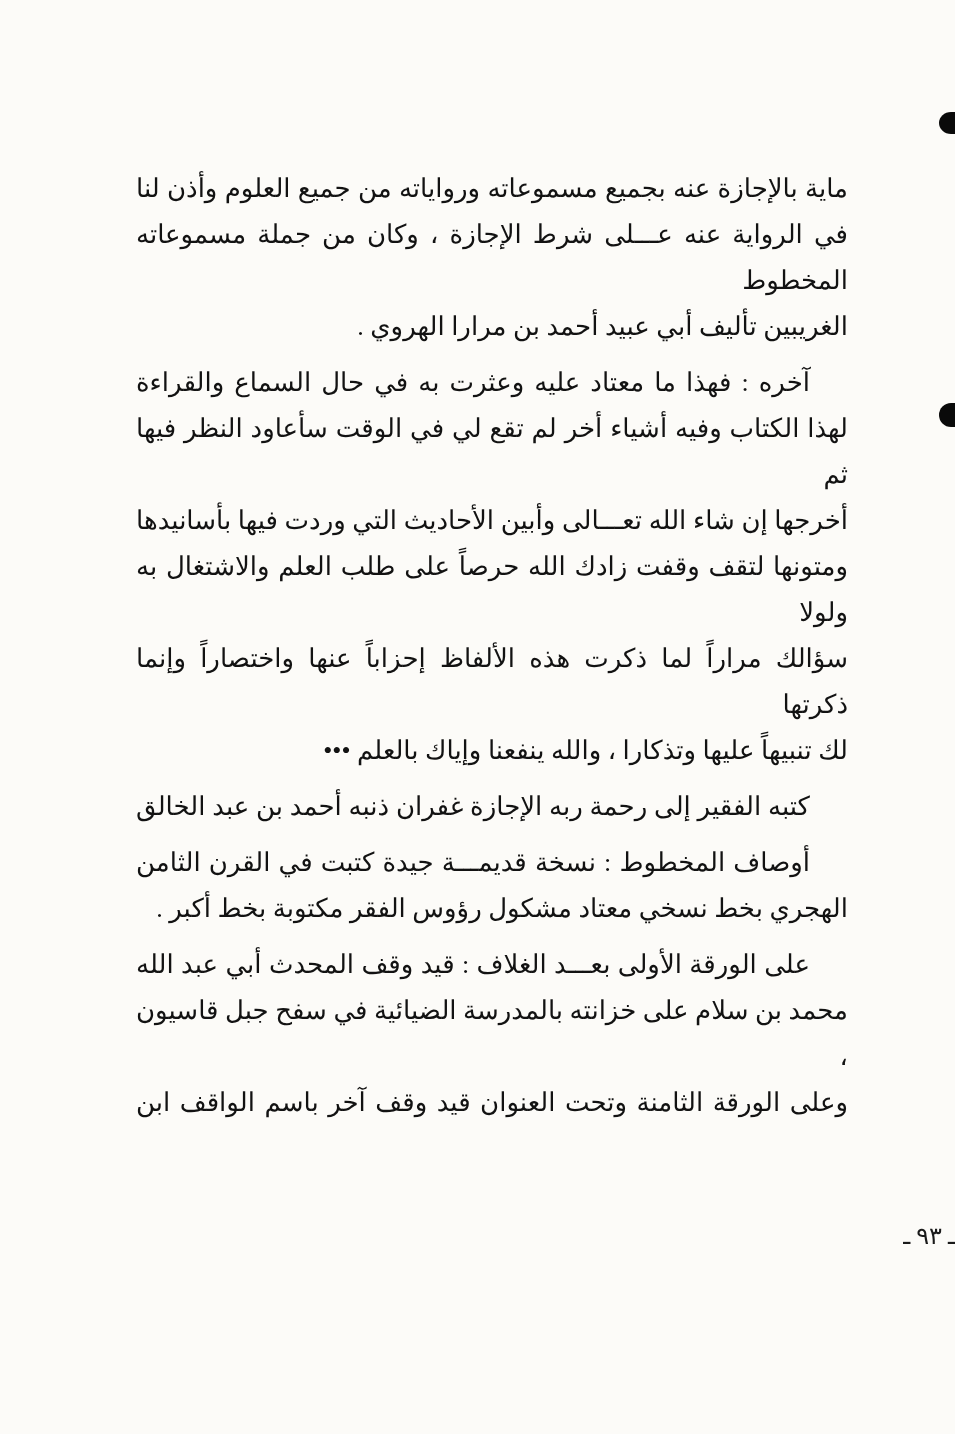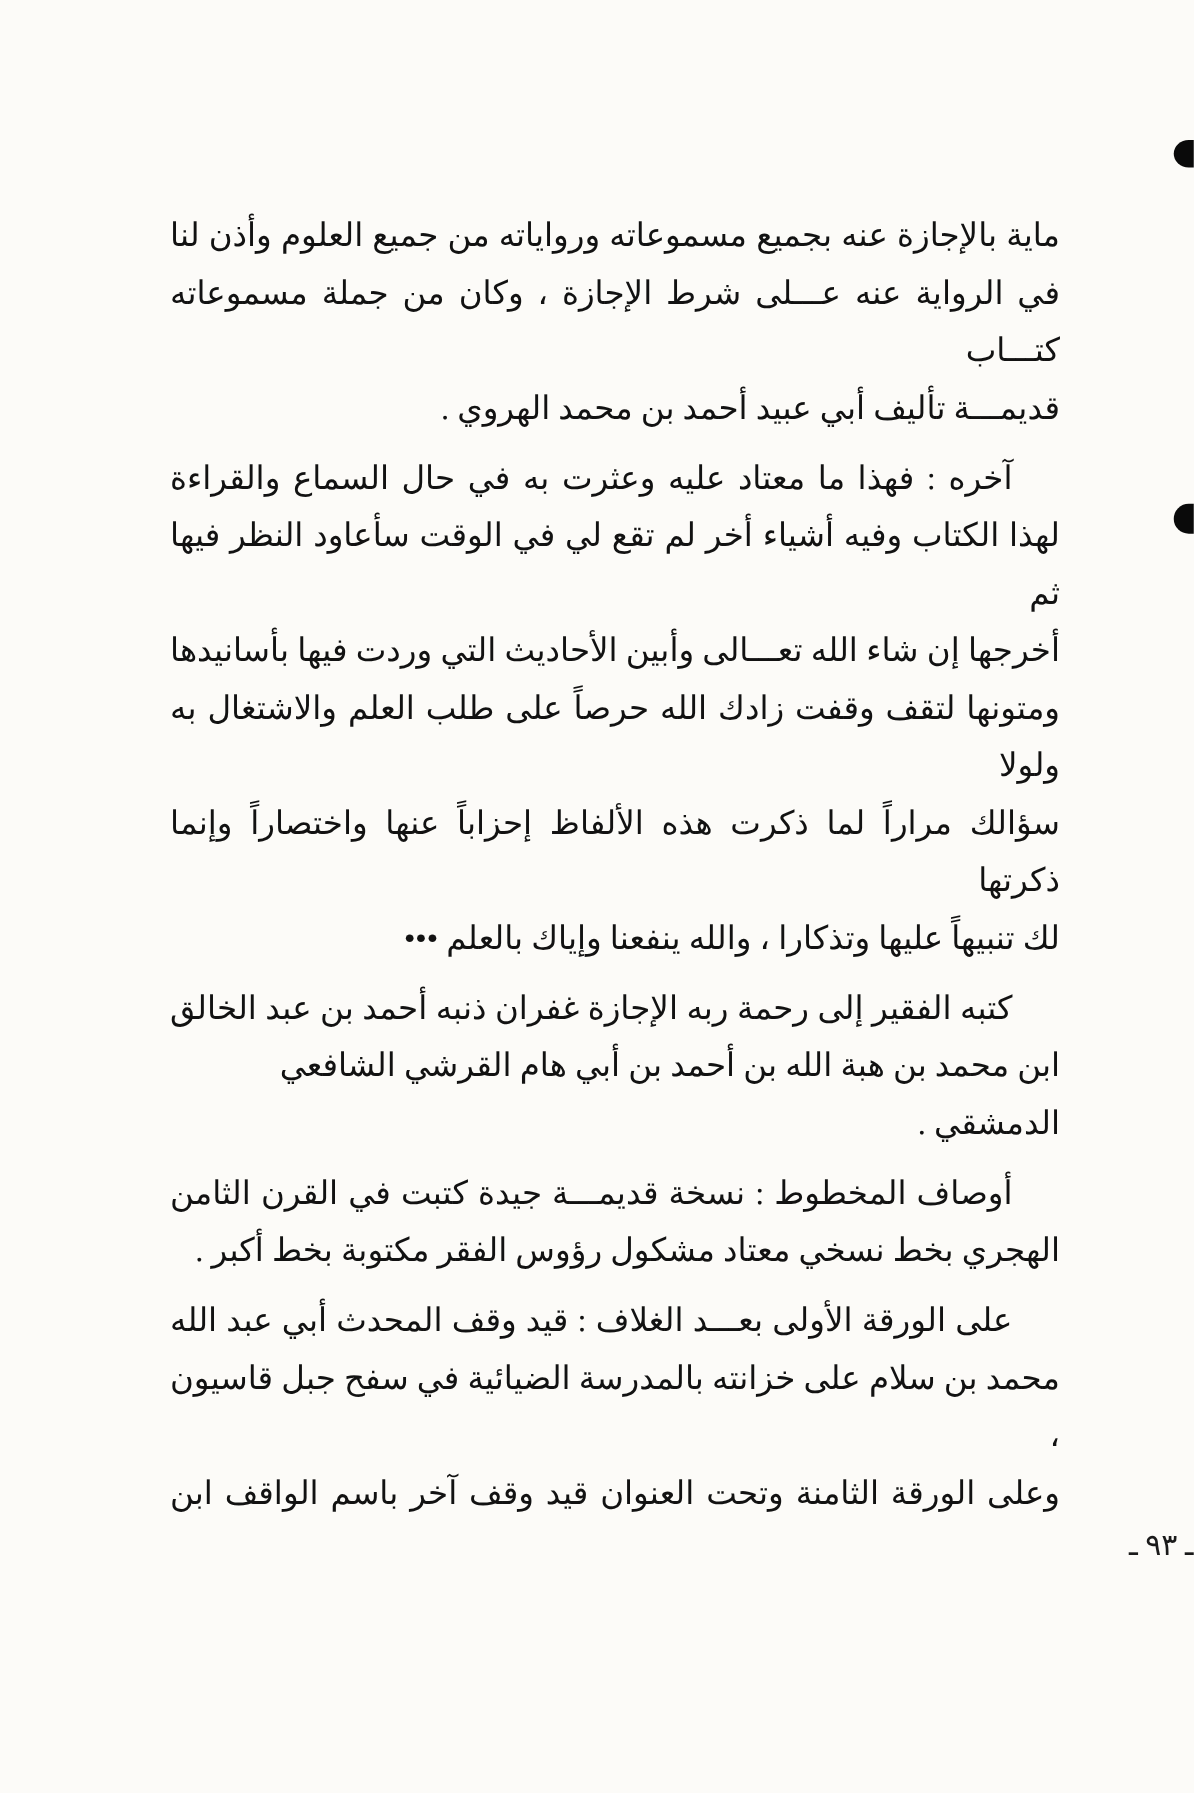--- a/index.html
+++ b/index.html
@@ -67,36 +67,35 @@
 
 <div class="page">
 
   <div class="ink-mark m1"></div>
   <div class="ink-mark m2"></div>
 
   <main class="textblock">
 
     <section class="para">
       <div class="line full">ماية بالإجازة عنه بجميع مسموعاته ورواياته من جميع العلوم وأذن لنا</div>
-      <div class="line full">في الرواية عنه عـــلى شرط الإجازة ، وكان من جملة مسموعاته كتـــاب</div>
-      <div class="line">قديمـــة تأليف أبي عبيد أحمد بن محمد الهروي .</div>
+      <div class="line full">في الرواية عنه عـــلى شرط الإجازة ، وكان من جملة مسموعاته المخطوط</div>
+      <div class="line">الغريبين تأليف أبي عبيد أحمد بن مرارا الهروي .</div>
     </section>
 
     <section class="para">
       <div class="line full ind">آخره : فهذا ما معتاد عليه وعثرت به في حال السماع والقراءة</div>
       <div class="line full">لهذا الكتاب وفيه أشياء أخر لم تقع لي في الوقت سأعاود النظر فيها ثم</div>
       <div class="line full">أخرجها إن شاء الله تعـــالى وأبين الأحاديث التي وردت فيها بأسانيدها</div>
       <div class="line full">ومتونها لتقف وقفت زادك الله حرصاً على طلب العلم والاشتغال به ولولا</div>
       <div class="line full">سؤالك مراراً لما ذكرت هذه الألفاظ إحزاباً عنها واختصاراً وإنما ذكرتها</div>
       <div class="line">لك تنبيهاً عليها وتذكارا ، والله ينفعنا وإياك بالعلم •••</div>
     </section>
 
     <section class="para">
       <div class="line full ind">كتبه الفقير إلى رحمة ربه الإجازة غفران ذنبه أحمد بن عبد الخالق</div>
-      <div class="line">ابن محمد بن هبة الله بن أحمد بن أبي هام القرشي الشافعي الدمشقي .</div>
     </section>
 
     <section class="para">
       <div class="line full ind">أوصاف المخطوط : نسخة قديمـــة جيدة كتبت في القرن الثامن</div>
       <div class="line">الهجري بخط نسخي معتاد مشكول رؤوس الفقر مكتوبة بخط أكبر .</div>
     </section>
 
     <section class="para">
       <div class="line full ind">على الورقة الأولى بعـــد الغلاف : قيد وقف المحدث أبي عبد الله</div>
       <div class="line full">محمد بن سلام على خزانته بالمدرسة الضيائية في سفح جبل قاسيون ،</div>

